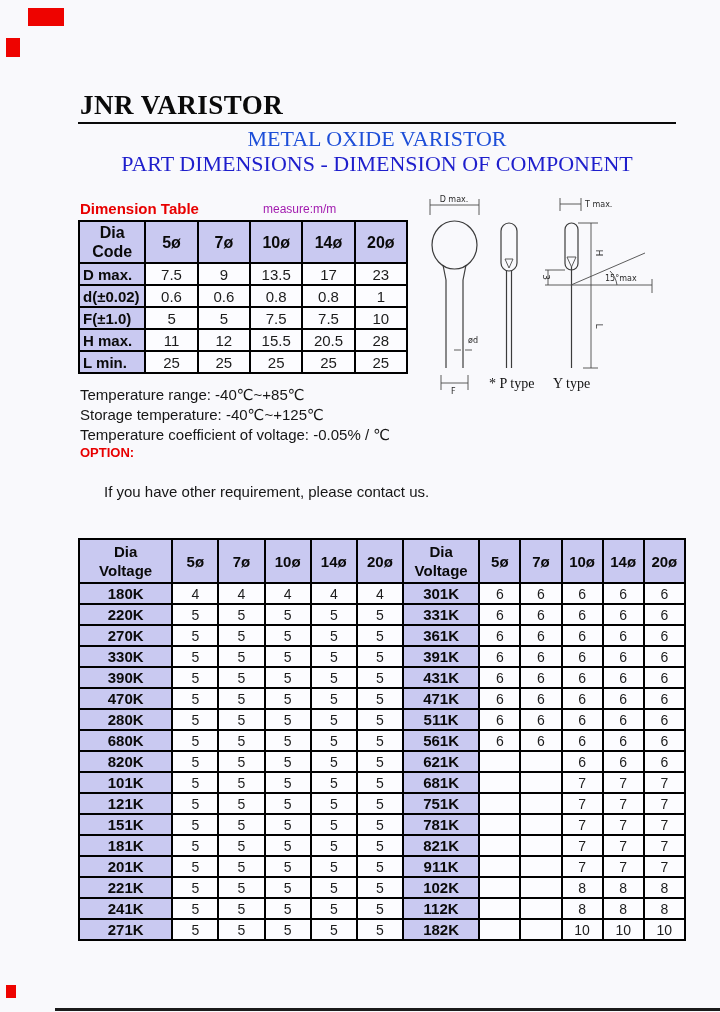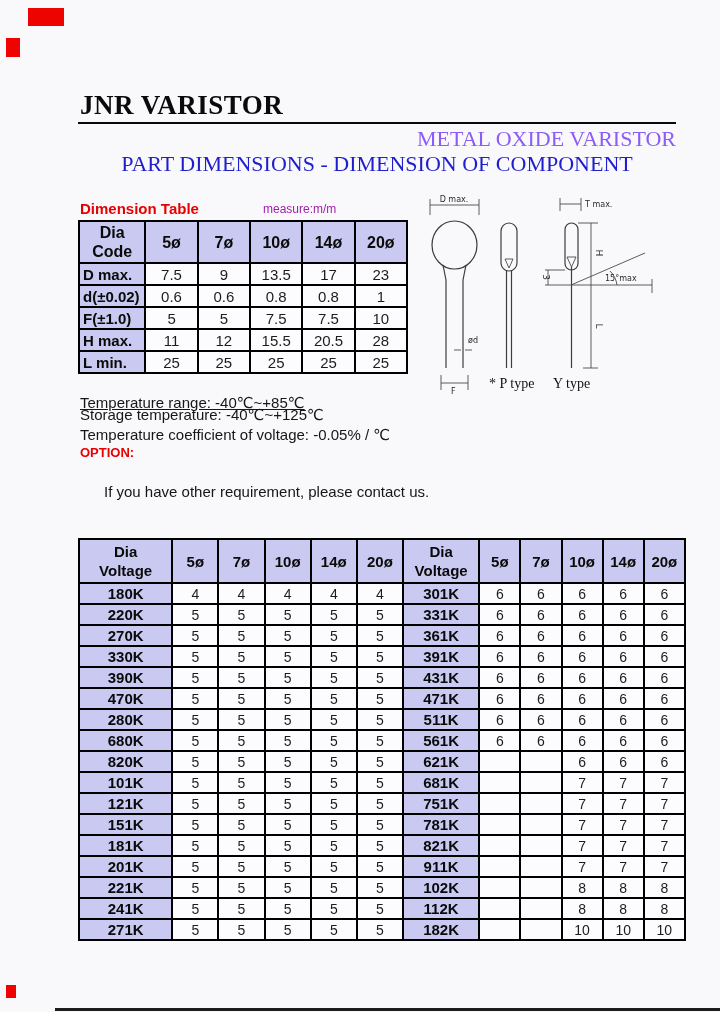--- a/index.html
+++ b/index.html
@@ -12,21 +12,21 @@
   #mark-top2{left:6px;top:38px;width:14px;height:19px;}
   #mark-bottom{left:6px;top:985px;width:10px;height:13px;}
   #bottom-rule{position:absolute;left:55px;top:1008px;width:665px;height:3px;background:#1c1c1c;}
 
   
   #main-title{position:absolute;left:80px;top:90px;font-family:"Liberation Serif","DejaVu Serif",serif;
               font-size:27px;font-weight:bold;letter-spacing:0.5px;color:#0a0a0a;}
   #title-underline{position:absolute;left:78px;top:122px;width:598px;height:2px;background:#0a0a0a;}
   .subtitle{position:absolute;left:78px;width:598px;text-align:center;
             font-family:"Liberation Serif","DejaVu Serif",serif;font-size:22px;font-weight:500;}
-  #subtitle-green{top:126px;color:#8b5cf6;text-align:right;}
+  #subtitle-green{top:126px;color:#1d4ed8;}
   #subtitle-blue{top:151px;color:#1e1ecc;}
 
   .red-label{position:absolute;color:#e80000;font-size:15px;font-weight:bold;}
   #dim-table-label{left:80px;top:200px;}
   #tmax-table-label{left:80px;top:521px;margin-top:44px;}
   #measure-note{position:absolute;left:263px;top:202px;font-size:12px;color:#a21caf;}
 
   
   .tbl{border-collapse:collapse;table-layout:fixed;position:absolute;background:#fff;}
   .tbl th,.tbl td{border:2px solid #000;padding:0;text-align:center;vertical-align:middle;overflow:hidden;}
@@ -38,21 +38,21 @@
   #dim-table tbody th,#dim-table tbody td{height:20px;font-size:15px;}
   #dim-table tbody th{text-align:left;padding-left:3px;}
 
   #tmax-table{left:78px;top:538px;width:608px;}
   #tmax-table thead th{height:42px;font-size:15px;line-height:19px;}
   #tmax-table tbody th{height:19px;font-size:15px;}
   #tmax-table tbody td{height:19px;font-size:14px;}
 
   
   .note-line{position:absolute;left:80px;font-size:15px;color:#161616;}
-  #note-1{top:394px;text-decoration:underline;}
+  #note-1{top:386px;}
   #note-2{top:406px;}
   #note-3{top:426px;}
   #option-label{position:absolute;left:80px;top:445px;color:#e80000;font-size:13px;font-weight:bold;}
   #option-line1{left:93px;top:463px;}
   #option-line2{left:104px;top:483px;}
 
   
   #part-diagram{position:absolute;left:405px;top:193px;}
   #part-diagram .ln{stroke:#3c3c3c;stroke-width:1.2;fill:none;}
   #part-diagram .thin{stroke:#4a4a4a;stroke-width:0.9;fill:none;}

